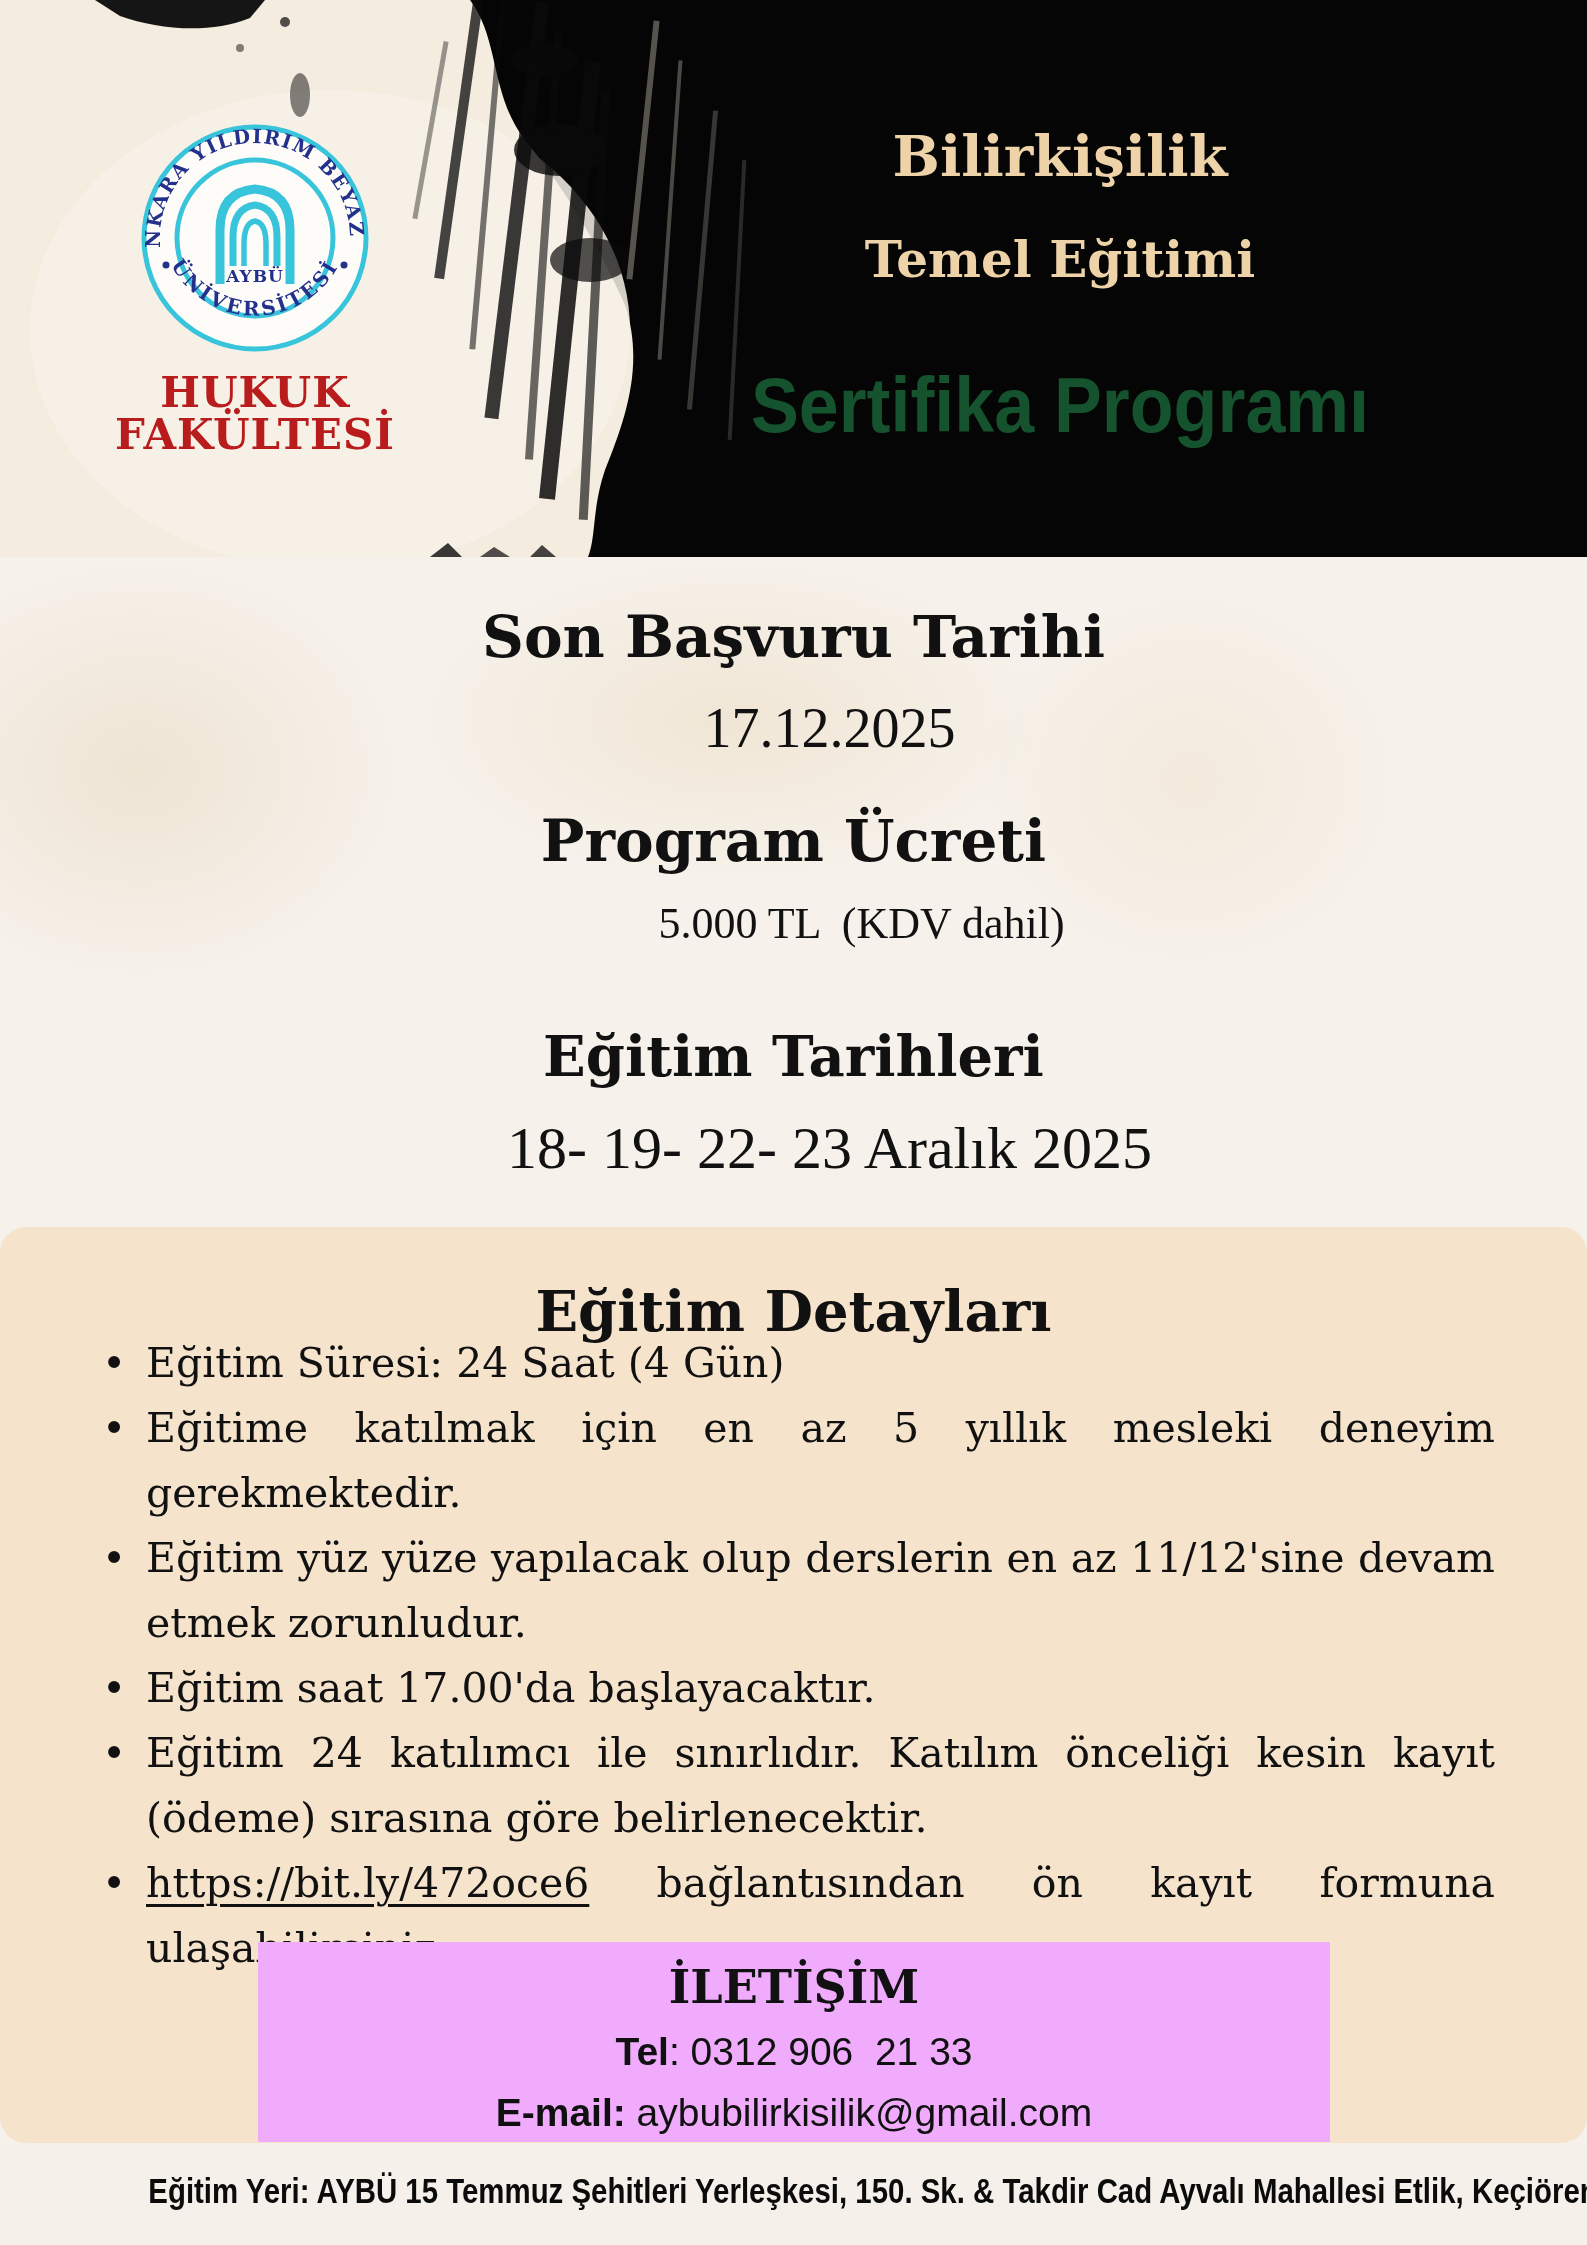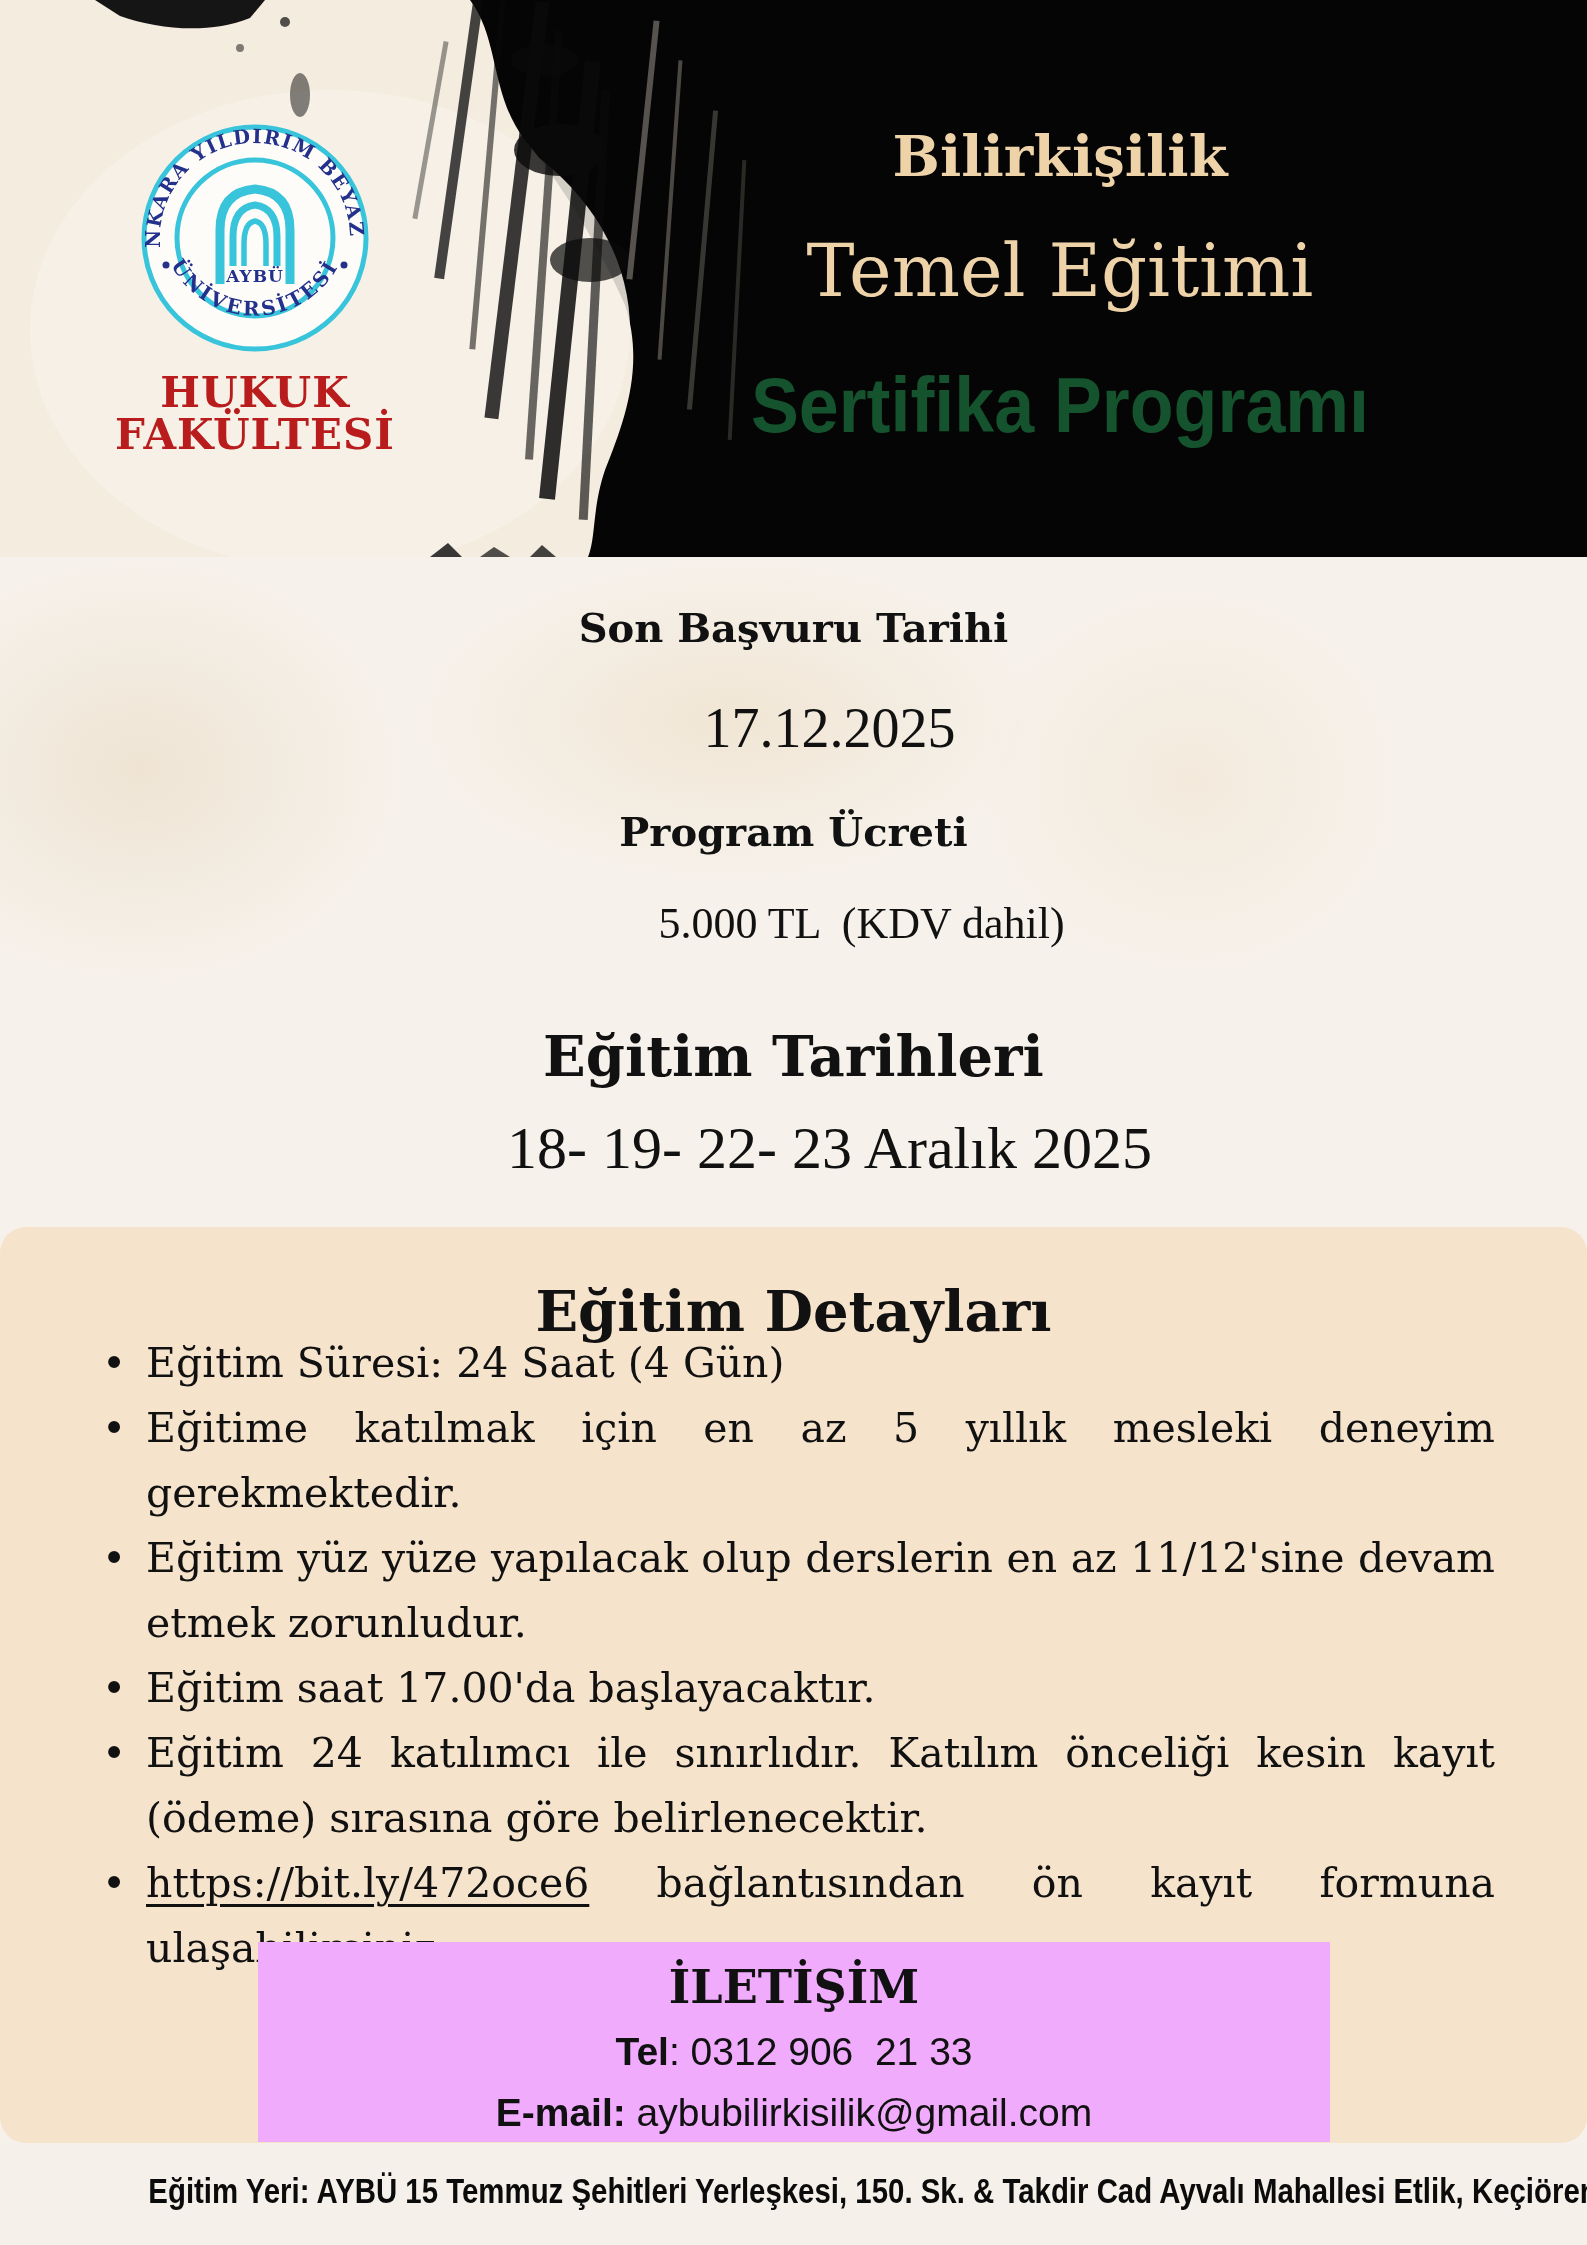--- a/index.html
+++ b/index.html
@@ -13,36 +13,36 @@
     color:#111;
   }
   
   .header-art{position:absolute;top:0;left:0;}
   .title-block{
     position:absolute;left:600px;top:0;width:920px;height:557px;
     text-align:center;
   }
   .title-line{position:absolute;left:0;width:100%;line-height:1;}
   .title-gold1{top:128px;font-size:56px;font-weight:bold;color:#eed2a8;}
-  .title-gold2{top:235px;font-size:72px;font-weight:normal;color:#eed2a8;}
+  .title-gold2{top:235px;font-size:50px;font-weight:bold;color:#eed2a8;}
   .title-silver{
     top:366px;font-size:78px;font-weight:bold;color:#14532d;
     font-family:"Liberation Sans", sans-serif;
   }
   .title-silver .squeeze{display:inline-block;transform:scaleX(.92);transform-origin:center;}
   
   .seal{position:absolute;left:135px;top:118px;}
   .faculty{
     position:absolute;left:25px;top:372px;width:460px;
     text-align:center;font-size:42px;font-weight:bold;color:#b91c1c;
     letter-spacing:1px;line-height:1;
   }
   
   .c-line{position:absolute;left:0;width:100%;text-align:center;line-height:1;}
-  .lbl{font-weight:bold;font-size:40px;font-family:"DejaVu Serif",serif;}
+  .lbl{font-weight:bold;font-size:58px;font-family:"DejaVu Serif",serif;}
   .val{font-size:56px;font-family:Liberation Serif, serif;font-weight:normal;margin-left:36px;}
   .pos-son-l{top:608px;}
   .pos-son-v{top:700px;}
   .pos-fee-l{top:812px;}
   .pos-fee-v{top:902px;font-size:44px;padding-left:32px;}
   .pos-dat-l{top:1028px;font-size:56px;}
   .pos-dat-v{top:1118px;font-size:60px;}
   .pre{white-space:pre-wrap;}
   
   .details{

